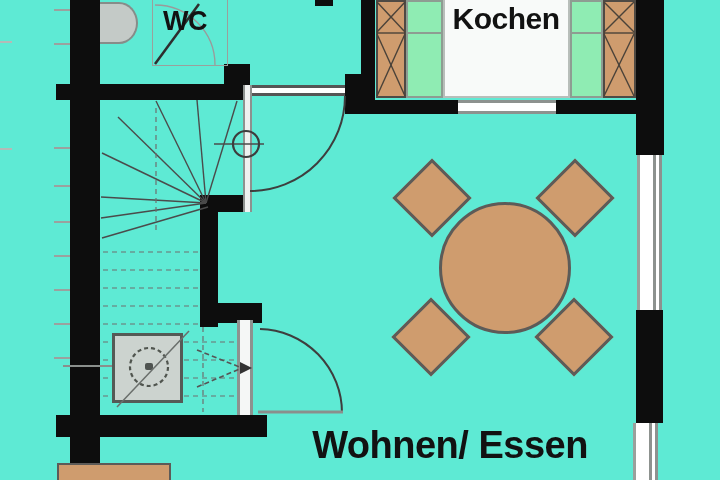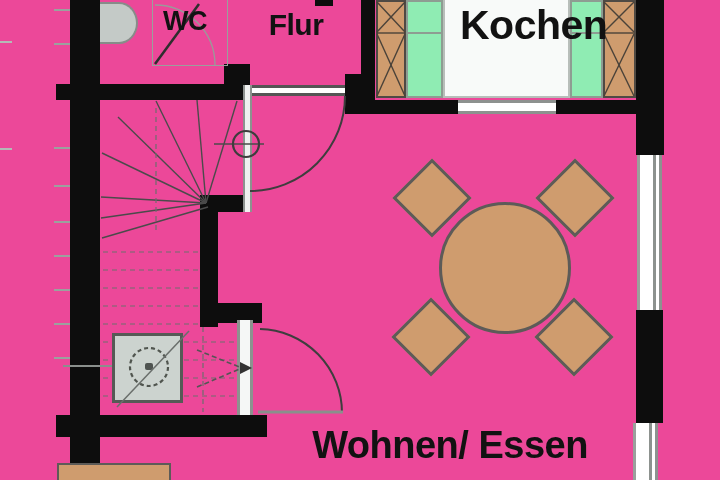--- a/index.html
+++ b/index.html
@@ -1,19 +1,19 @@
 <!DOCTYPE html>
 <html><head>
 <meta charset="utf-8">
 <style>
   html,body{margin:0;padding:0;}
   #plan{
     position:relative;
     width:720px;height:480px;
-    background:#ec4899;
+    background:#5eead4;
     overflow:hidden;
     font-family:"Liberation Sans", sans-serif;
   }
   .wall{position:absolute;background:#0d0d0d;}
   .abs{position:absolute;box-sizing:border-box;}
   svg.layer{position:absolute;left:0;top:0;pointer-events:none;}
   .label{
     position:absolute;
     font-weight:700;
     color:#121212;
@@ -149,17 +149,16 @@
     <line x1="63" y1="366" x2="112" y2="366" stroke="#8a8f8c" stroke-width="2"></line>
 
     <g>
       <line x1="197" y1="350" x2="242" y2="368" stroke="#555" stroke-width="1.6" stroke-dasharray="5,3"></line>
       <line x1="197" y1="387" x2="242" y2="368" stroke="#555" stroke-width="1.6" stroke-dasharray="5,3"></line>
       <path d="M252,368 L240,362 L240,374 Z" fill="#333"></path>
     </g>
   </svg>
 
   <div class="label" style="left:150px;top:6px;width:70px;font-size:27px;">WC</div>
-  <div class="label" style="left:246px;top:8px;width:100px;font-size:30px;">Flur</div>
-  <div class="label" style="left:460px;top:2px;width:140px;font-size:41px;">Kochen</div>
+  <div class="label" style="left:436px;top:2px;width:140px;font-size:30px;">Kochen</div>
   <div class="label" style="left:310px;top:424px;width:280px;font-size:38px;">Wohnen/ Essen</div>
 
 </div>
 
 </body></html>

